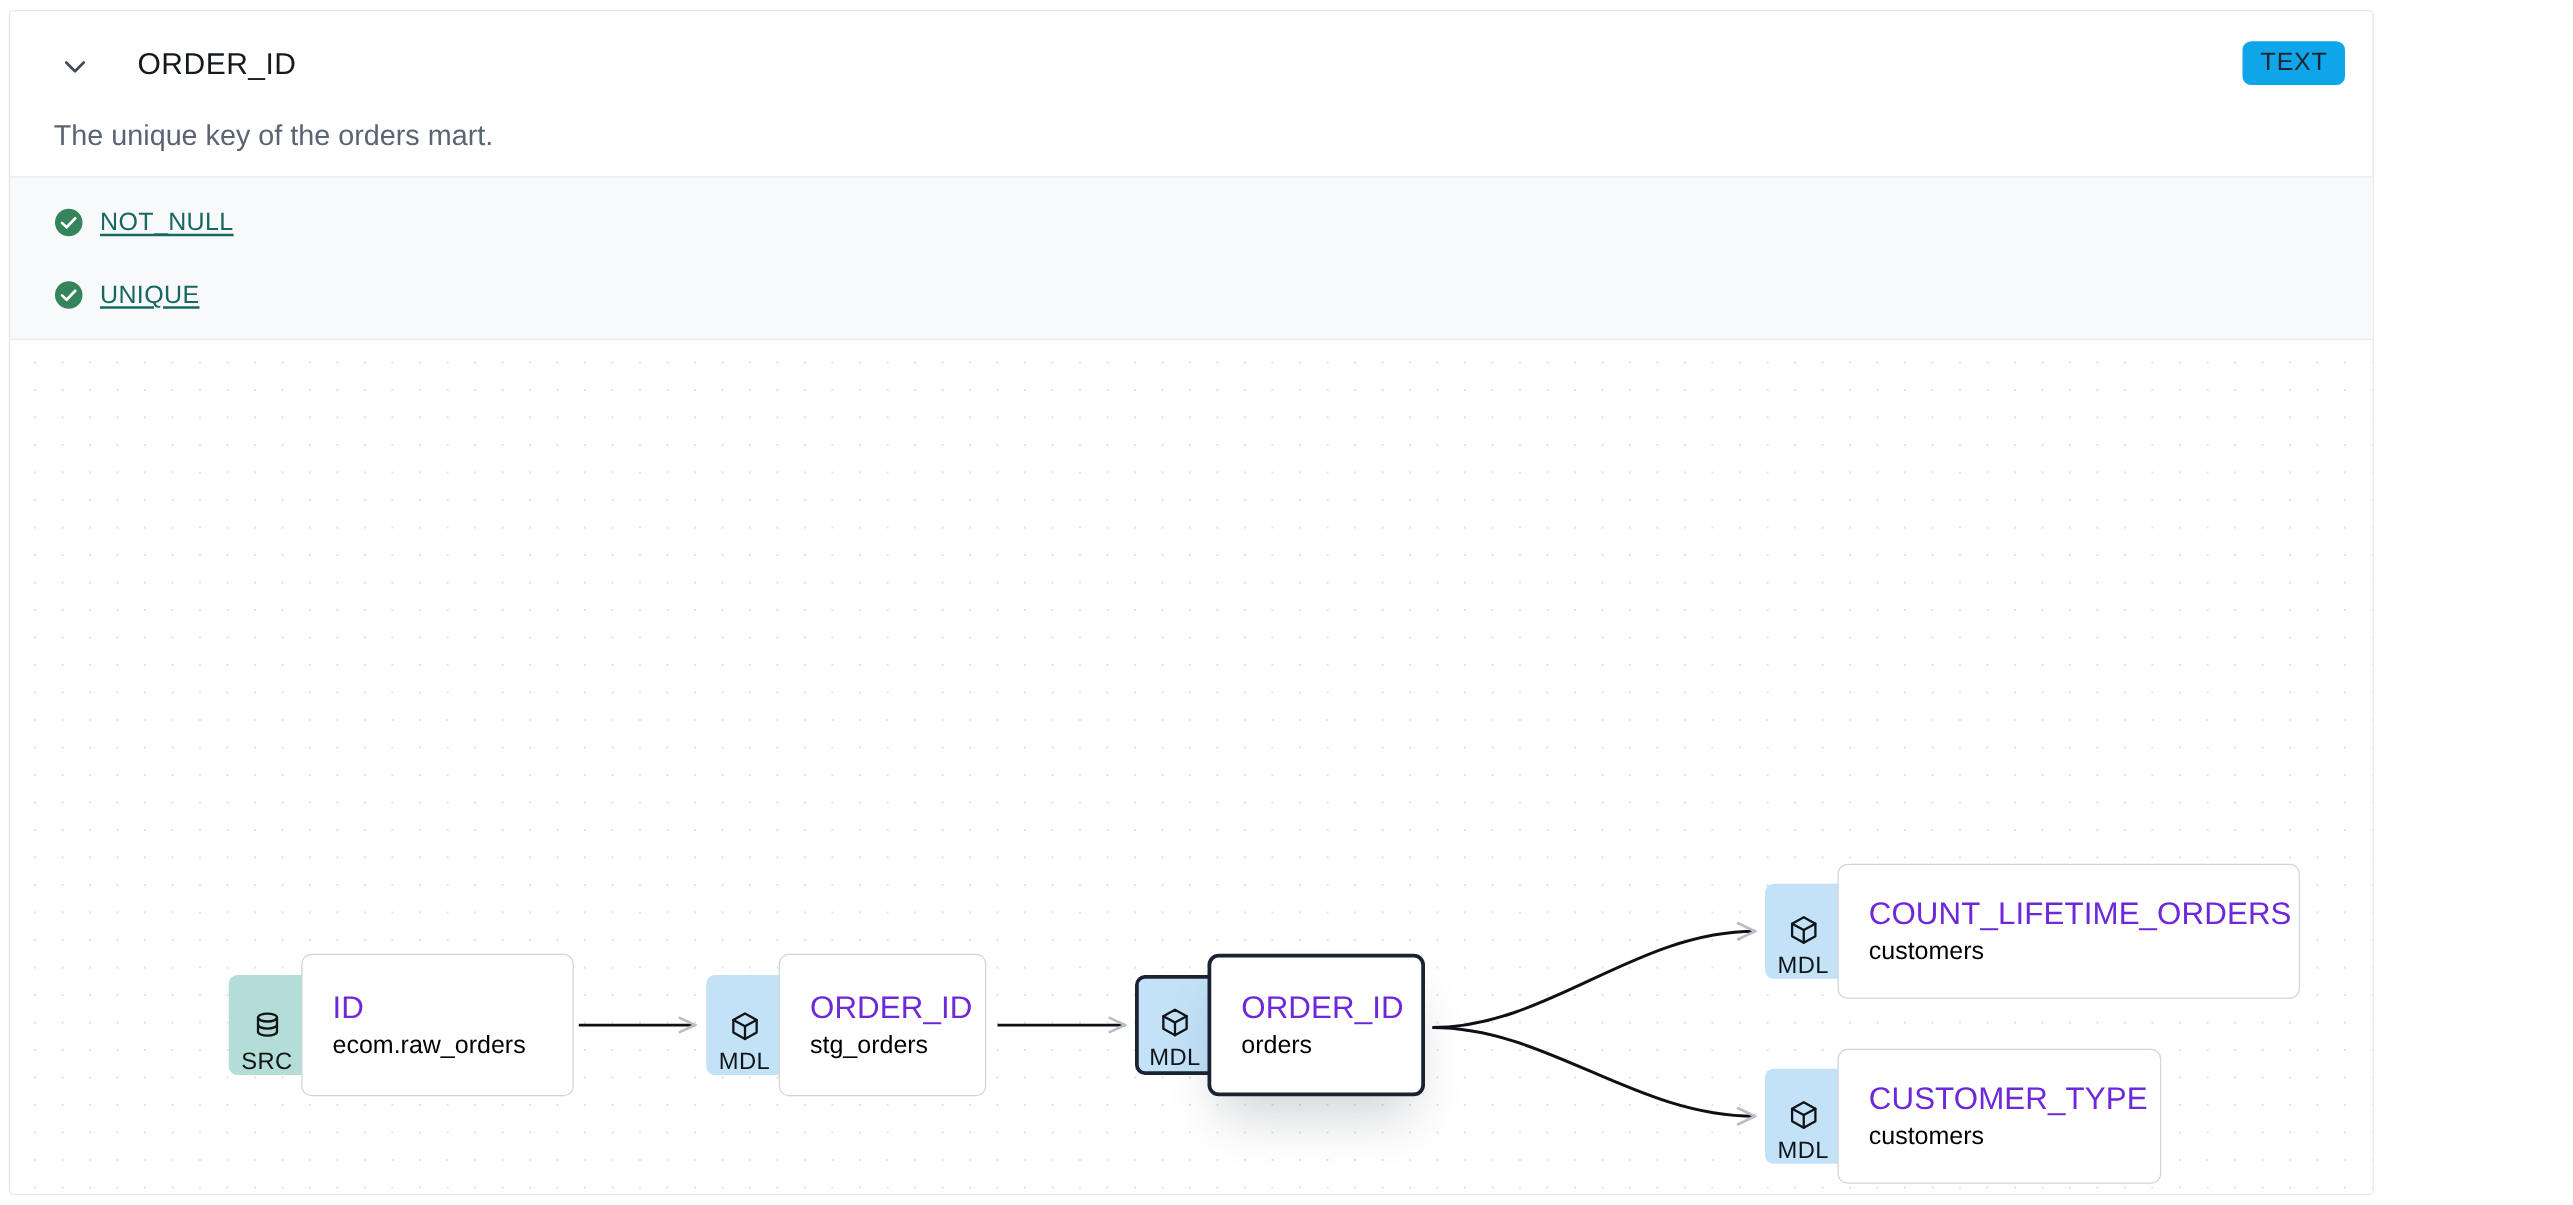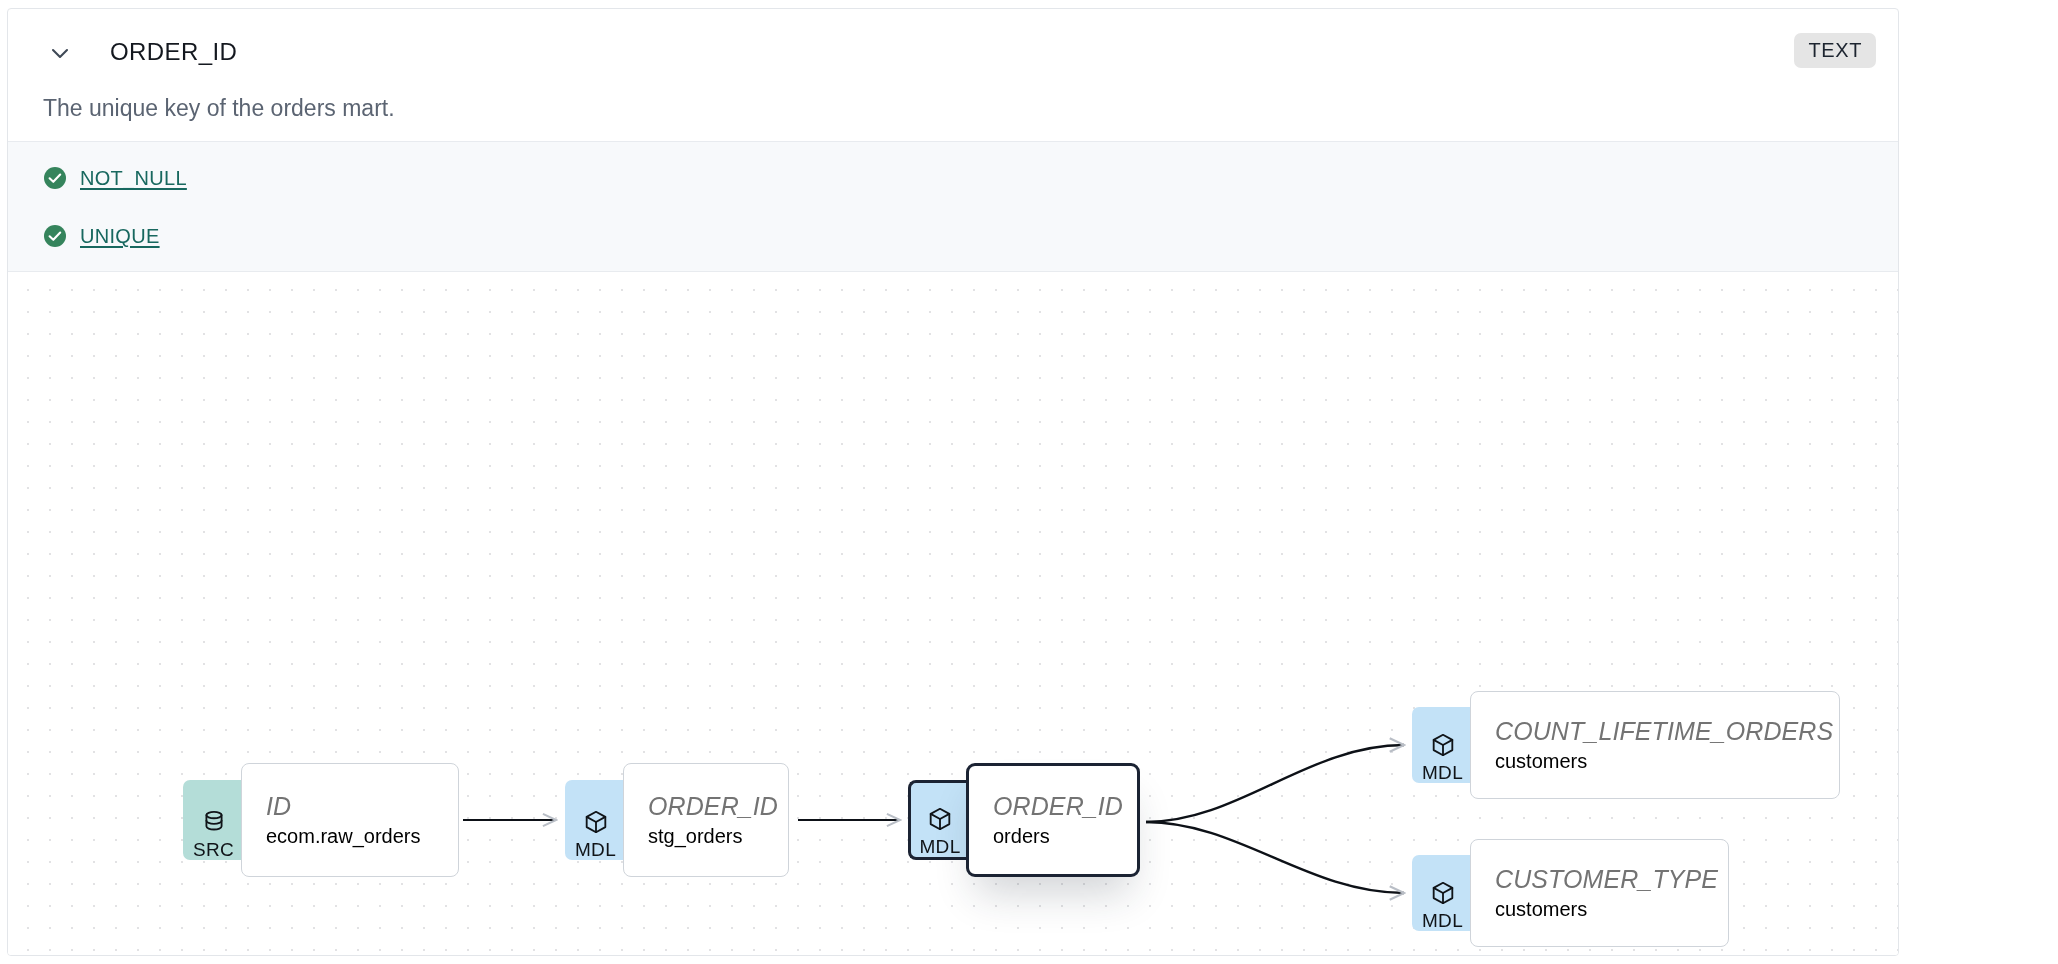--- a/index.html
+++ b/index.html
@@ -55,21 +55,21 @@
     font-size: 24px;
     letter-spacing: 0.4px;
     color: #14181f;
     line-height: 26px;
     white-space: nowrap;
   }
   .type-badge {
     position: absolute;
     right: 22px;
     top: 24px;
-    background: #e5e5e5;
+    background: #0ea5e9;
     color: #1d2530;
     font-size: 20px;
     letter-spacing: 0.6px;
     padding: 6px 14px 7px 14px;
     border-radius: 7px;
     line-height: 22px;
   }
 
   
   .description {
@@ -169,25 +169,24 @@
     display: flex;
     flex-direction: column;
     justify-content: center;
     gap: 2px;
     position: relative;
     z-index: 2;
     margin-left: -3px;
   }
   .node-name {
     font-size: 25px;
-    color: #737373;
+    color: #6d28d9;
     line-height: 30px;
     white-space: nowrap;
     letter-spacing: 0.1px;
-    font-style: italic;
   }
   .node-sub {
     font-size: 20px;
     color: #000000;
     line-height: 26px;
     white-space: nowrap;
   }
 
   
   .node.selected .node-badge {

